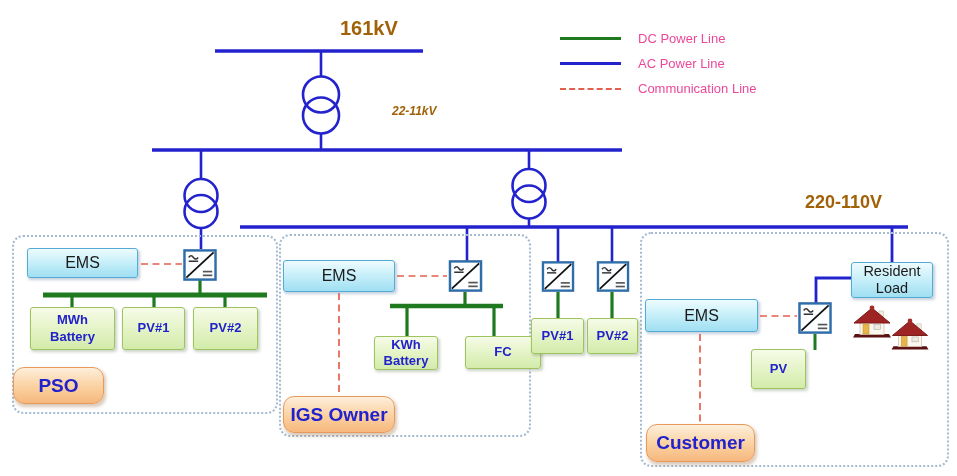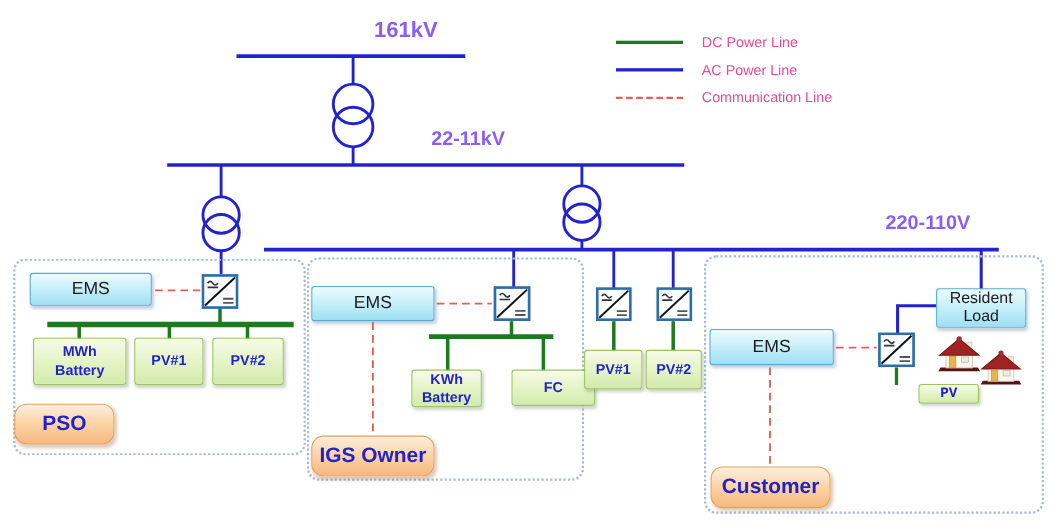--- a/index.html
+++ b/index.html
@@ -1,23 +1,23 @@
 <!DOCTYPE html>
 <html><head>
 <meta charset="utf-8">
 <style>
   html,body{margin:0;padding:0;background:#fff;}
   .canvas{position:relative;width:957px;height:476px;background:#ffffff;overflow:hidden;
           font-family:"Liberation Sans", sans-serif;}
   svg.wires{position:absolute;left:0;top:0;}
 
   
-  .bus-label{position:absolute;color:#8b5cf6;font-weight:bold;white-space:nowrap;}
+  .bus-label{position:absolute;color:#a16207;font-weight:bold;white-space:nowrap;}
   #label-hv{left:340px;top:17px;font-size:20px;}
-  #label-mv{left:392px;top:116px;font-size:18px;}
+  #label-mv{left:392px;top:104px;font-size:12px;font-style:italic;}
   #label-lv{left:805px;top:192px;font-size:18px;}
 
   
   .legend{position:absolute;left:560px;top:27px;}
   .legend-row{display:flex;align-items:center;height:23px;margin-bottom:2px;}
   .swatch{width:61px;margin-right:17px;}
   .sw-dc{border-top:3.4px solid #1f7a1f;}
   .sw-ac{border-top:3.6px solid #2323ce;}
   .sw-comm{border-top:2.4px dashed #e4604e;}
   .legend-label{font-size:13px;color:#ec4899;}
@@ -49,21 +49,21 @@
   #ems-customer{left:645px;top:299px;width:113px;height:33px;}
   #resident-load{left:851px;top:262px;width:82px;height:36px;font-size:14.5px;line-height:1.15;}
 
   #dev-mwh{left:30px;top:307px;width:85px;height:43px;}
   #dev-pv1-pso{left:122px;top:307px;width:63px;height:43px;}
   #dev-pv2-pso{left:193px;top:307px;width:65px;height:43px;}
   #dev-kwh{left:374px;top:336px;width:64px;height:34px;}
   #dev-fc{left:465px;top:336px;width:76px;height:33px;}
   #dev-pv1-grid{left:531px;top:318px;width:53px;height:36px;}
   #dev-pv2-grid{left:587px;top:318px;width:51px;height:36px;}
-  #dev-pv-cust{left:835px;top:349px;width:55px;height:18px;font-family:Liberation Mono, monospace;}
+  #dev-pv-cust{left:751px;top:349px;width:55px;height:40px;}
 
   #tag-pso{left:13px;top:367px;width:91px;height:37px;}
   #tag-igs{left:283px;top:396px;width:112px;height:37px;}
   #tag-customer{left:646px;top:424px;width:109px;height:38px;text-align:center;}
 
   
   .conv{position:absolute;}
   #conv-pso{left:183px;top:249px;width:34px;height:32px;}
   #conv-igs{left:448px;top:260px;width:35px;height:32px;}
   #conv-pv1{left:541px;top:261px;width:34px;height:31px;}

